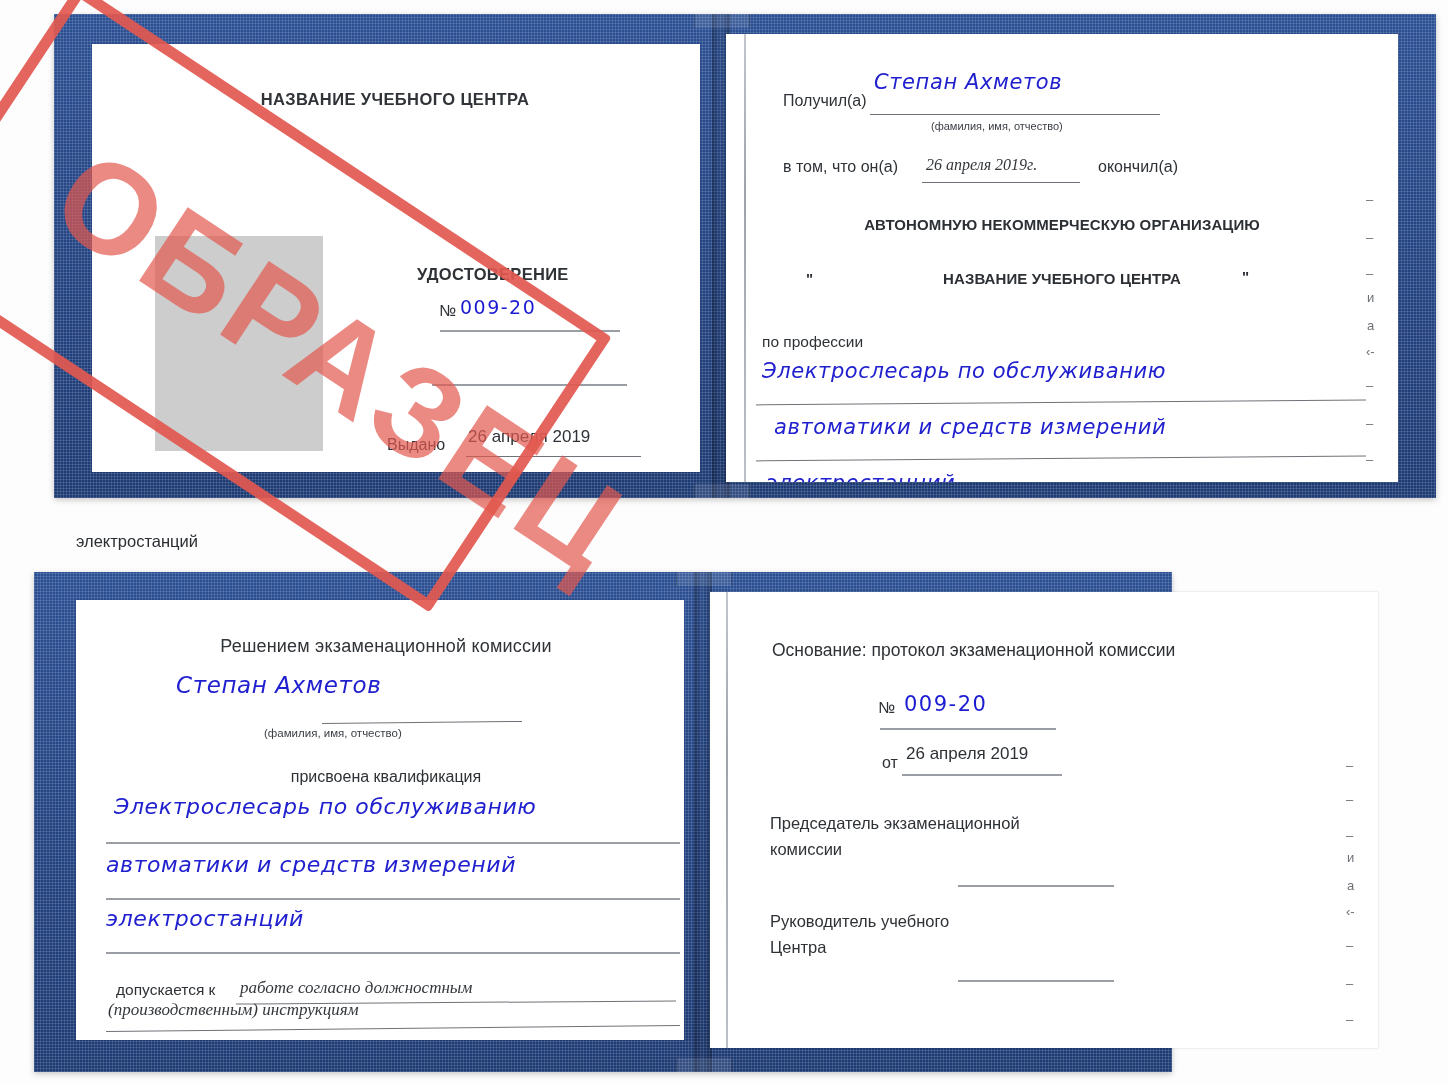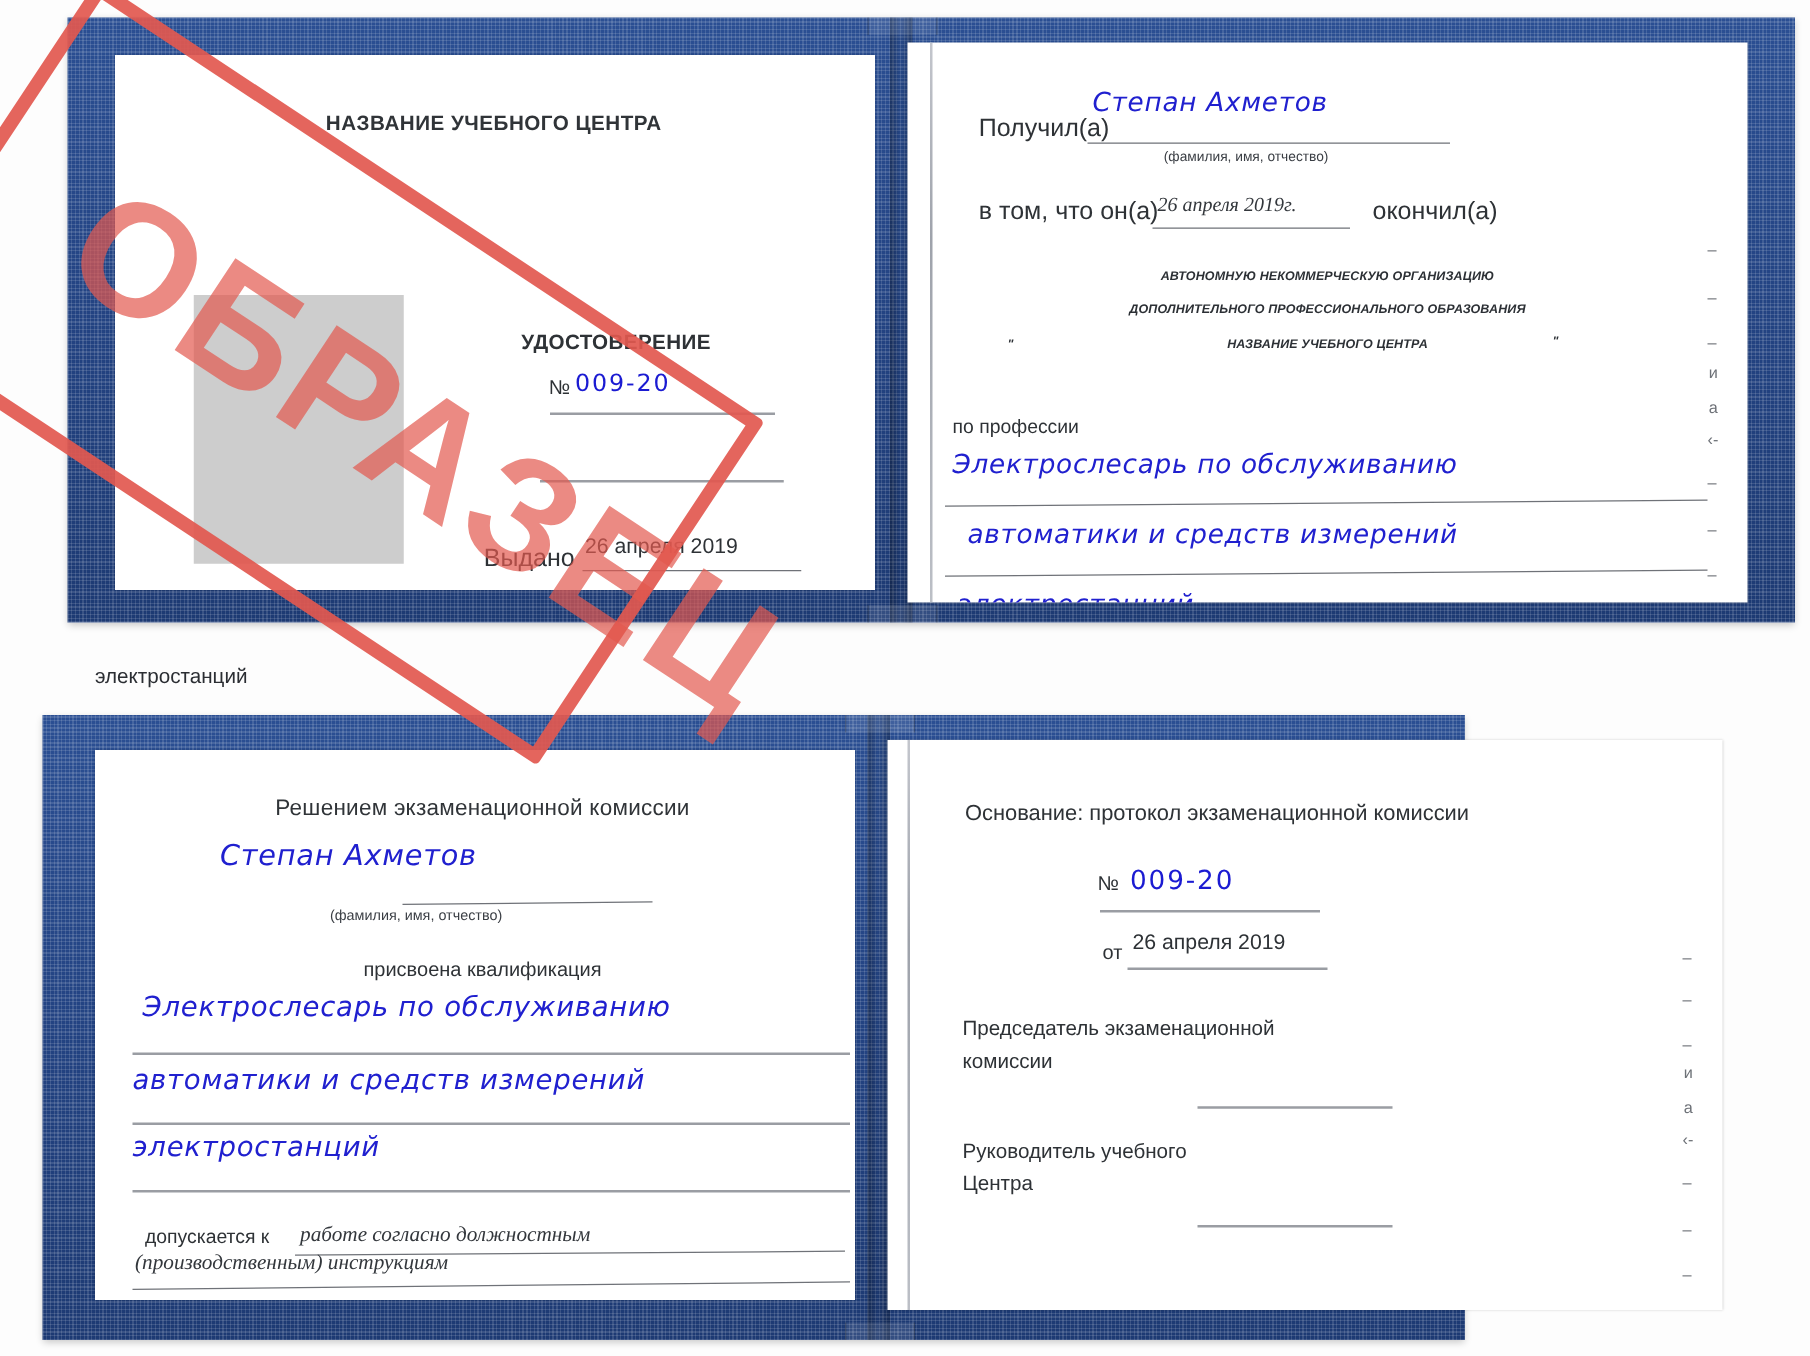--- a/index.html
+++ b/index.html
@@ -48,23 +48,23 @@
     position:absolute;top:0;bottom:0;width:2px;
     background:linear-gradient(180deg,#b9bcc4,#8d929c 35%,#b0b4bc);
     opacity:.85;
   }
 
   
   .t{position:absolute;white-space:nowrap;color:#2c2f33;}
   .center-head{
     font-size:16.5px;font-weight:700;letter-spacing:.4px;color:#303438;
   }
-  .lbl{font-size:20px;color:#2e3236;}
+  .lbl{font-size:16px;color:#2e3236;}
   .lbl-sm{font-size:11px;color:#3a3e44;}
-  .org{font-size:10px;font-weight:700;letter-spacing:.1px;color:#2c3035;font-style:italic;}
+  .org{font-size:15px;font-weight:700;letter-spacing:.1px;color:#2c3035;}
   .hand{
     font-family:"DejaVu Sans","Liberation Sans",sans-serif;
     color:#2020cf;font-size:21px;font-style:italic;letter-spacing:.6px;
   }
   .typed-italic{
     font-family:"Liberation Serif","DejaVu Serif",serif;
     font-style:italic;font-size:16px;color:#33373c;
   }
   .num-hand{
     font-family:"DejaVu Sans","Liberation Sans",sans-serif;
@@ -142,21 +142,20 @@
     <div class="t hand" style="left:148px;top:36px;">Степан Ахметов</div>
     <div class="rule thin" style="left:144px;top:80px;width:290px;"></div>
     <div class="t lbl-sm" style="left:205px;top:86px;">(фамилия, имя, отчество)</div>
 
     <div class="t lbl" style="left:57px;top:124px;text-align:center;">в том, что он(а)</div>
     <div class="t typed-italic" style="left:200px;top:122px;">26 апреля 2019г.</div>
     <div class="rule thin" style="left:196px;top:148px;width:158px;"></div>
     <div class="t lbl" style="left:372px;top:124px;">окончил(а)</div>
 
     <div class="t org" style="left:36px;top:182px;width:600px;text-align:center;">АВТОНОМНУЮ НЕКОММЕРЧЕСКУЮ ОРГАНИЗАЦИЮ</div>
-    <div class="t org" style="left:26px;top:208px;width:620px;text-align:center;">ДОПОЛНИТЕЛЬНОГО ПРОФЕССИОНАЛЬНОГО ОБРАЗОВАНИЯ</div>
     <div class="t org" style="left:80px;top:236px;">"</div>
     <div class="t org" style="left:36px;top:236px;width:600px;text-align:center;">НАЗВАНИЕ УЧЕБНОГО ЦЕНТРА</div>
     <div class="t org" style="left:516px;top:234px;">"</div>
 
     <div class="t lbl" style="left:36px;top:299px;font-size:15.5px;">по профессии</div>
 
     <div class="t hand" style="left:36px;top:325px;">Электрослесарь по обслуживанию</div>
     <div class="rule thin" style="left:30px;top:368px;width:610px;transform:rotate(-0.45deg);"></div>
 
     <div class="t hand" style="left:48px;top:381px;">автоматики и средств измерений</div>

